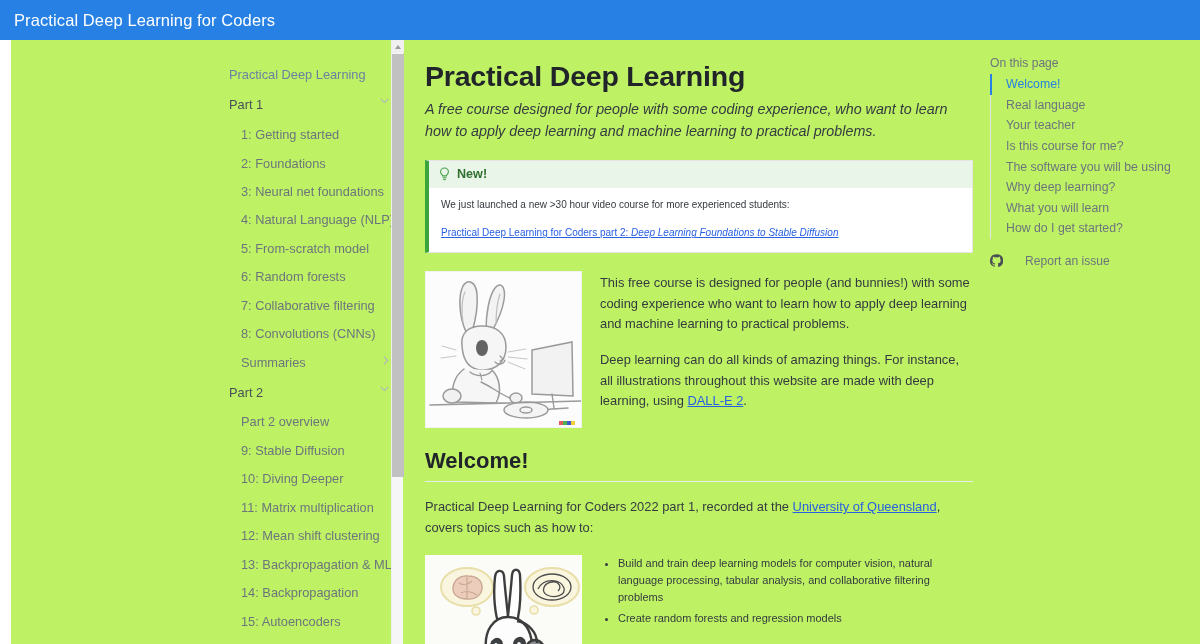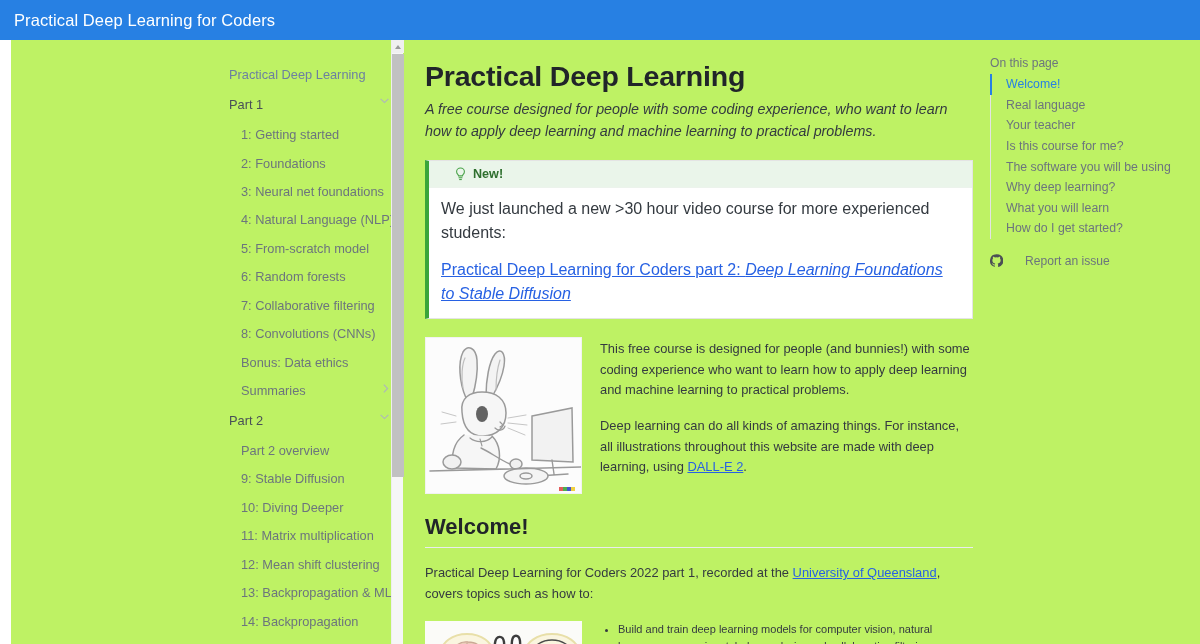--- a/index.html
+++ b/index.html
@@ -151,33 +151,33 @@
   
   .callout {
     margin: 18px 0 0 0;
     width: 548px;
     border: 1px solid #e4e4e4;
     border-left: 4px solid #3aa53a;
     background: #ffffff;
   }
   .callout-head {
     background: #eaf5ea;
-    padding: 6px 10px 6px 26px;
+    padding: 6px 10px 6px 10px;
     display: flex;
     align-items: center;
     gap: 7px;
     font-size: 12.6px;
     font-weight: bold;
     color: #2f6f2f;
     border-bottom: 1px solid #ecf3ec;
   }
   .bulb { display: block; }
   .callout-body {
     padding: 9px 12px 12px 12px;
-    font-size: 16px;
+    font-size: 10px;
     color: #343a40;
     line-height: 1.5;
   }
   .callout-body .line2 { margin-top: 13px; }
   a.cal-link {
     color: #2761e3;
   }
   a.cal-link .ital { font-style: italic; }
 
   
@@ -327,23 +327,20 @@
             <span class="nav-label">5: From-scratch model</span>
           </li>
           <li class="nav-item child">
             <span class="nav-label">6: Random forests</span>
           </li>
           <li class="nav-item child">
             <span class="nav-label">7: Collaborative filtering</span>
           </li>
           <li class="nav-item child">
             <span class="nav-label">8: Convolutions (CNNs)</span>
-          </li>
-          <li class="nav-item child">
-            <span class="nav-label">Bonus: Data ethics</span>
           </li>
           <li class="nav-item child">
             <span class="nav-label">Summaries</span>
             <span class="chev">
               <svg width="6" height="9" viewBox="0 0 6 9">
                 <path d="M0.8 0.6 L4.6 4.5 L0.8 8.4" fill="none" stroke="#adb5bd" stroke-width="1.1"></path>
               </svg>
             </span>
           </li>
           <li class="nav-item part">

